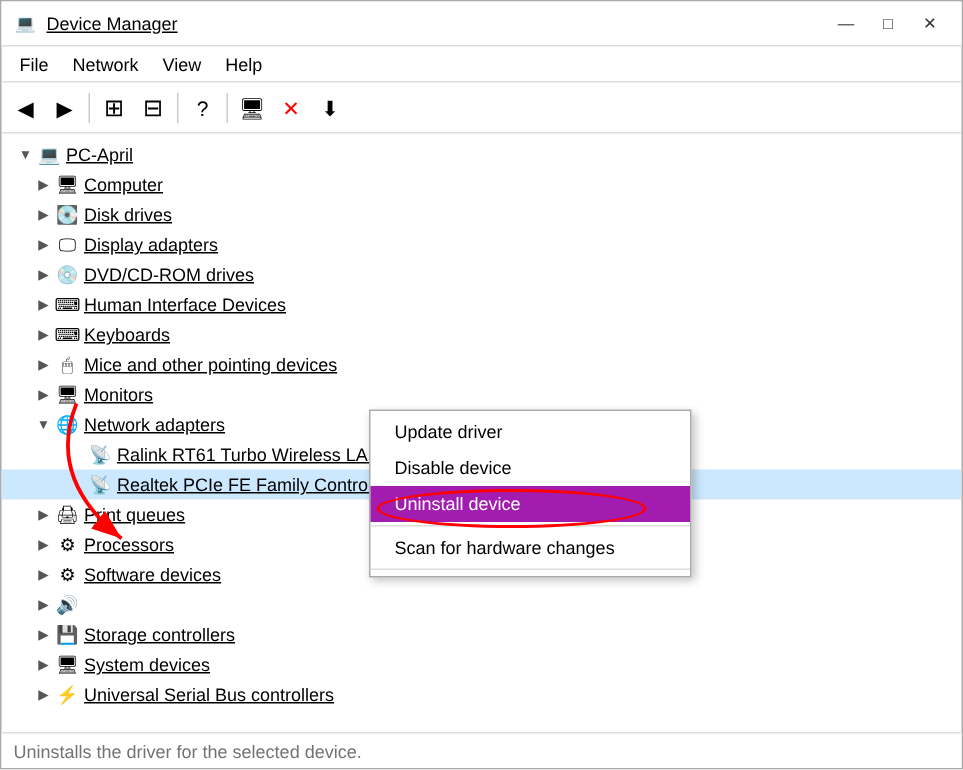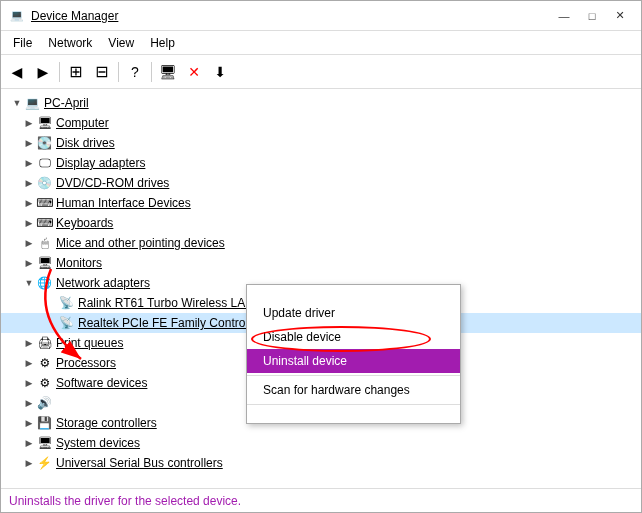--- a/index.html
+++ b/index.html
@@ -134,28 +134,28 @@
     }
     .item-label {
       font-size: 12px;
       text-decoration: underline;
     }
     .indent-1 { padding-left: 8px; }
 
     
     .context-menu {
       position: absolute;
-      top: 195px;
+      top: 184px;
       left: 245px;
       width: 215px;
       background: #fff;
       border: 1px solid #aaa;
       box-shadow: 2px 2px 6px rgba(0,0,0,0.25);
       z-index: 100;
-      padding: 16px 0;
+      padding: 2px 0;
     }
     .ctx-item {
       padding: 5px 16px;
       cursor: pointer;
       font-size: 12px;
     }
     .ctx-item.selected-ctx {
       background: #a21caf;
       color: #fff;
     }
@@ -191,21 +191,21 @@
     }
 
     .status-bar {
       height: 24px;
       background: #fff;
       border-top: 1px solid #ddd;
       display: flex;
       align-items: center;
       padding: 0 8px;
       font-size: 12px;
-      color: #a21caf;
+      color: #737373;
     }
 
     .small-icon {
       width: 16px;
       height: 16px;
       display: inline-flex;
       align-items: center;
       justify-content: center;
       font-size: 11px;
     }

